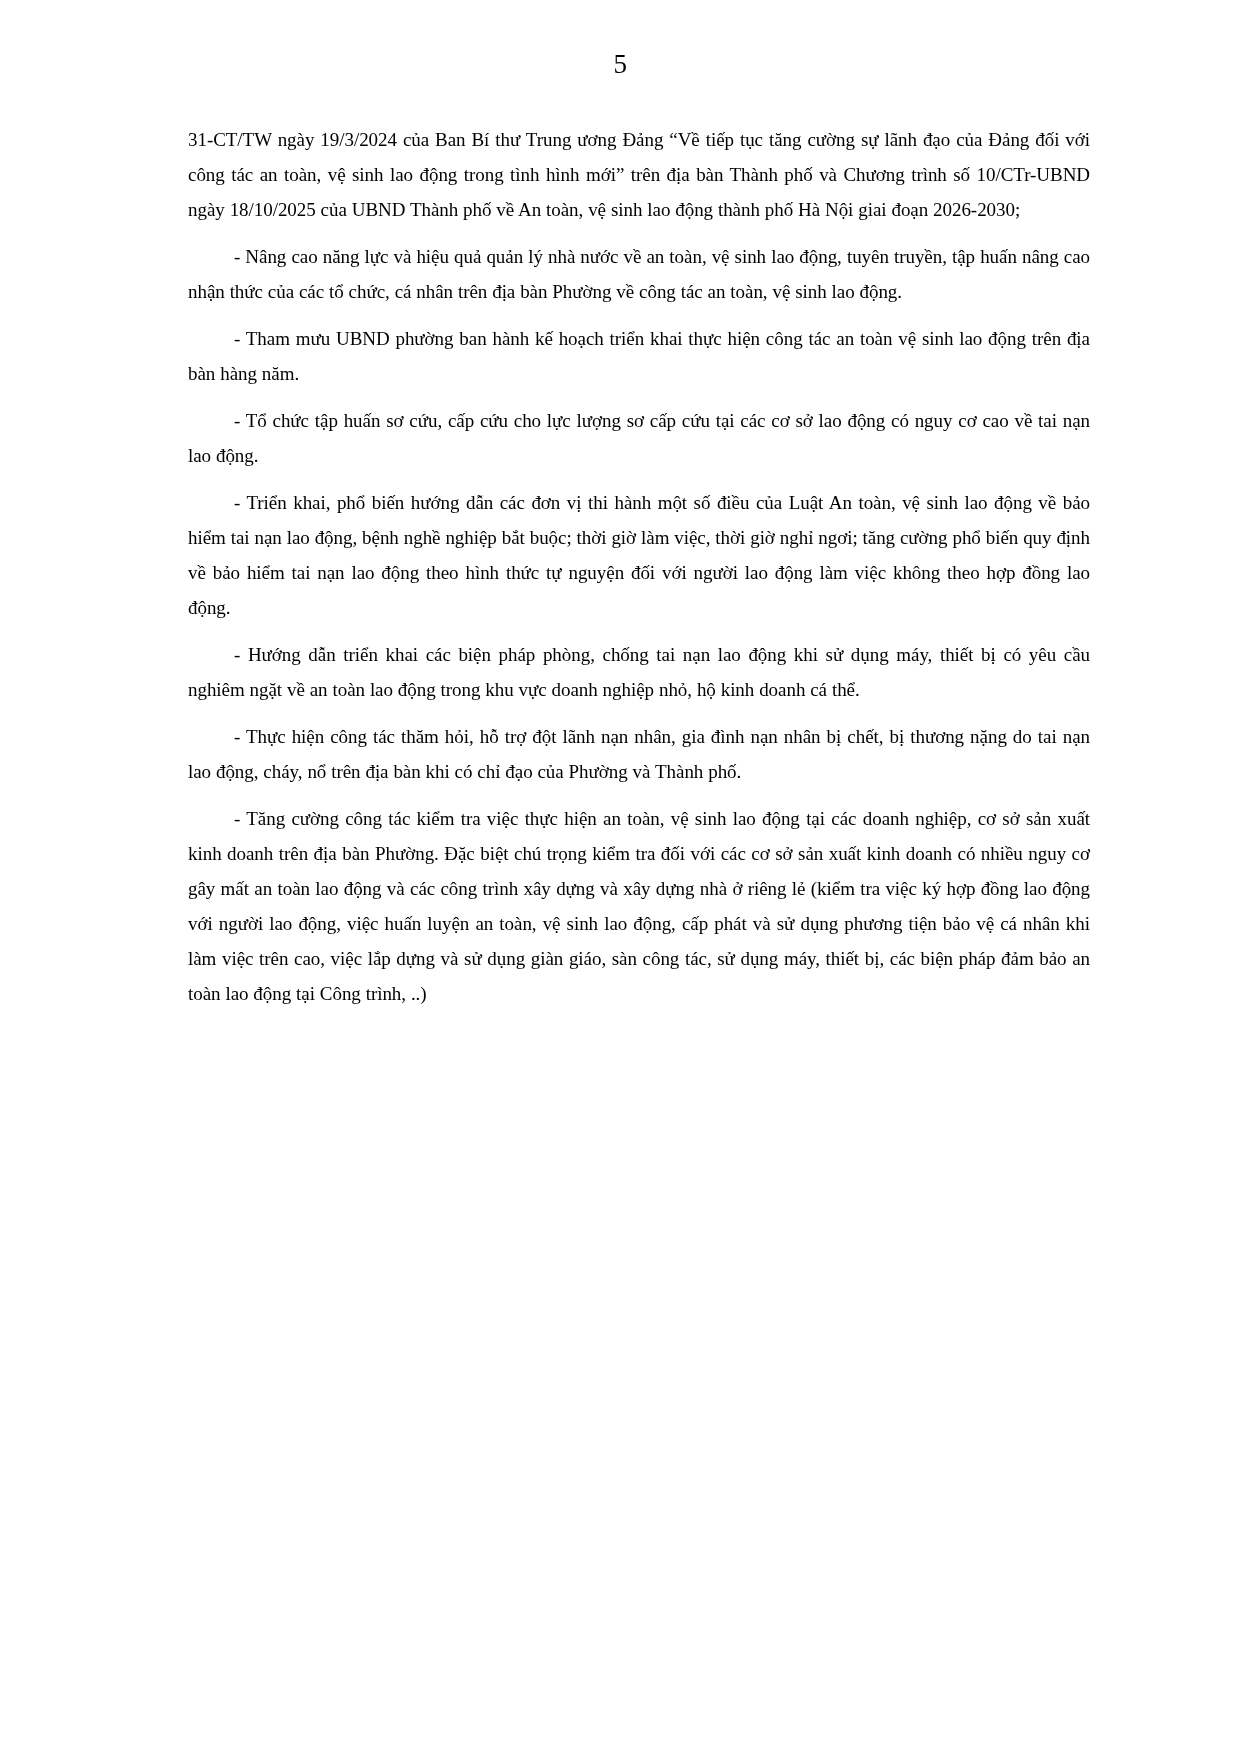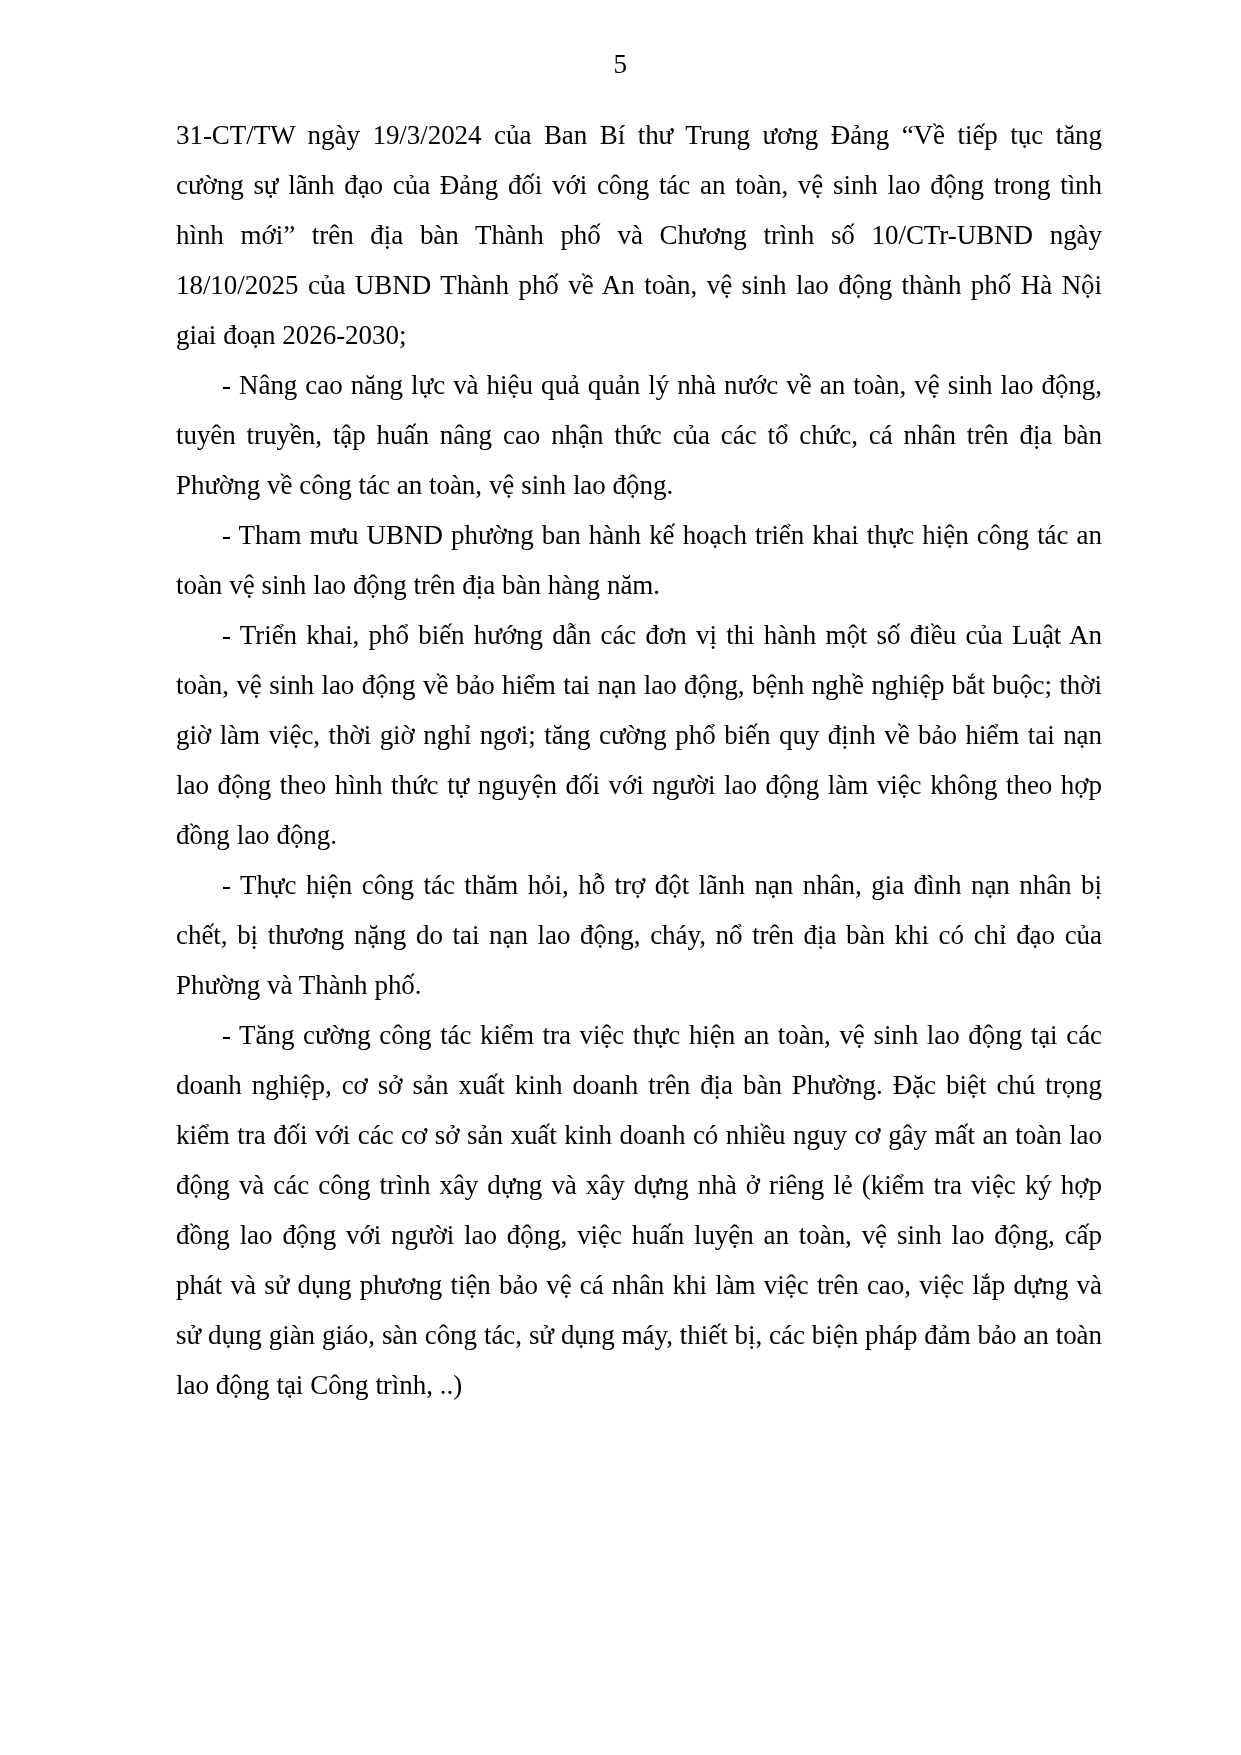--- a/index.html
+++ b/index.html
@@ -29,23 +29,23 @@
     line-height: 36px;
     letter-spacing: 0.3px;
   }
   .content {
     position: absolute;
     top: 110px;
     left: 176px;
     width: 926px;
   }
   p {
-    margin: 0;
-    font-size: 27px;
-    line-height: 50px;
+    margin: 12px;
+    font-size: 19px;
+    line-height: 35px;
     text-align: justify;
     text-justify: inter-word;
     letter-spacing: -0.05px;
     word-spacing: 0.2px;
     hyphens: none;
   }
   p.noindent {
     text-indent: 0;
   }
   p.indent {
@@ -63,23 +63,25 @@
 
   <div class="content">
 
     <p class="noindent">31-CT/TW ngày 19/3/2024 của Ban Bí thư Trung ương Đảng “Về tiếp tục tăng cường sự lãnh đạo của Đảng đối với công tác an toàn, vệ sinh lao động trong tình hình mới” trên địa bàn Thành phố và Chương trình số 10/CTr-UBND ngày 18/10/2025 của UBND Thành phố về An toàn, vệ sinh lao động thành phố Hà Nội giai đoạn 2026-2030;</p>
 
     <p class="indent">- Nâng cao năng lực và hiệu quả quản lý nhà nước về an toàn, vệ sinh lao động, tuyên truyền, tập huấn nâng cao nhận thức của các tổ chức, cá nhân trên địa bàn Phường về công tác an toàn, vệ sinh lao động.</p>
 
     <p class="indent">- Tham mưu UBND phường ban hành kế hoạch triển khai thực hiện công tác an toàn vệ sinh lao động trên địa bàn hàng năm.</p>
 
 
+    <p class="indent">- Tổ chức tập huấn sơ cứu, cấp cứu cho lực lượng sơ cấp cứu tại các cơ sở lao động có nguy cơ cao về tai nạn lao động.</p>
 
 
     <p class="indent">- Triển khai, phổ biến hướng dẫn các đơn vị thi hành một số điều của Luật An toàn, vệ sinh lao động về bảo hiểm tai nạn lao động, bệnh nghề nghiệp bắt buộc; thời giờ làm việc, thời giờ nghỉ ngơi; tăng cường phổ biến quy định về bảo hiểm tai nạn lao động theo hình thức tự nguyện đối với người lao động làm việc không theo hợp đồng lao động.</p>
 
+    <p class="indent">- Hướng dẫn triển khai các biện pháp phòng, chống tai nạn lao động khi sử dụng máy, thiết bị có yêu cầu nghiêm ngặt về an toàn lao động trong khu vực doanh nghiệp nhỏ, hộ kinh doanh cá thể.</p>
 
     <p class="indent">- Thực hiện công tác thăm hỏi, hỗ trợ đột lãnh nạn nhân, gia đình nạn nhân bị chết, bị thương nặng do tai nạn lao động, cháy, nổ trên địa bàn khi có chỉ đạo của Phường và Thành phố.</p>
 
     <p class="indent"><span>- Tăng cường công tác kiểm tra việc thực hiện an toàn, vệ sinh lao động tại các doanh nghiệp, cơ sở sản xuất kinh doanh trên địa bàn Phường. Đặc biệt chú trọng kiểm tra đối với các cơ sở sản xuất kinh doanh có nhiều nguy cơ gây mất an toàn lao động và các công trình xây dựng và xây dựng nhà ở riêng lẻ </span><span class="inline-italic">(kiểm tra việc ký hợp đồng lao động với người lao động, việc huấn luyện an toàn, vệ sinh lao động, cấp phát và sử dụng phương tiện bảo vệ cá nhân khi làm việc trên cao, việc lắp dựng và sử dụng giàn giáo, sàn công tác, sử dụng máy, thiết bị, các biện pháp đảm bảo an toàn lao động tại Công trình, ..)</span></p>
 
   </div>
 </div>
 
 </body></html>

